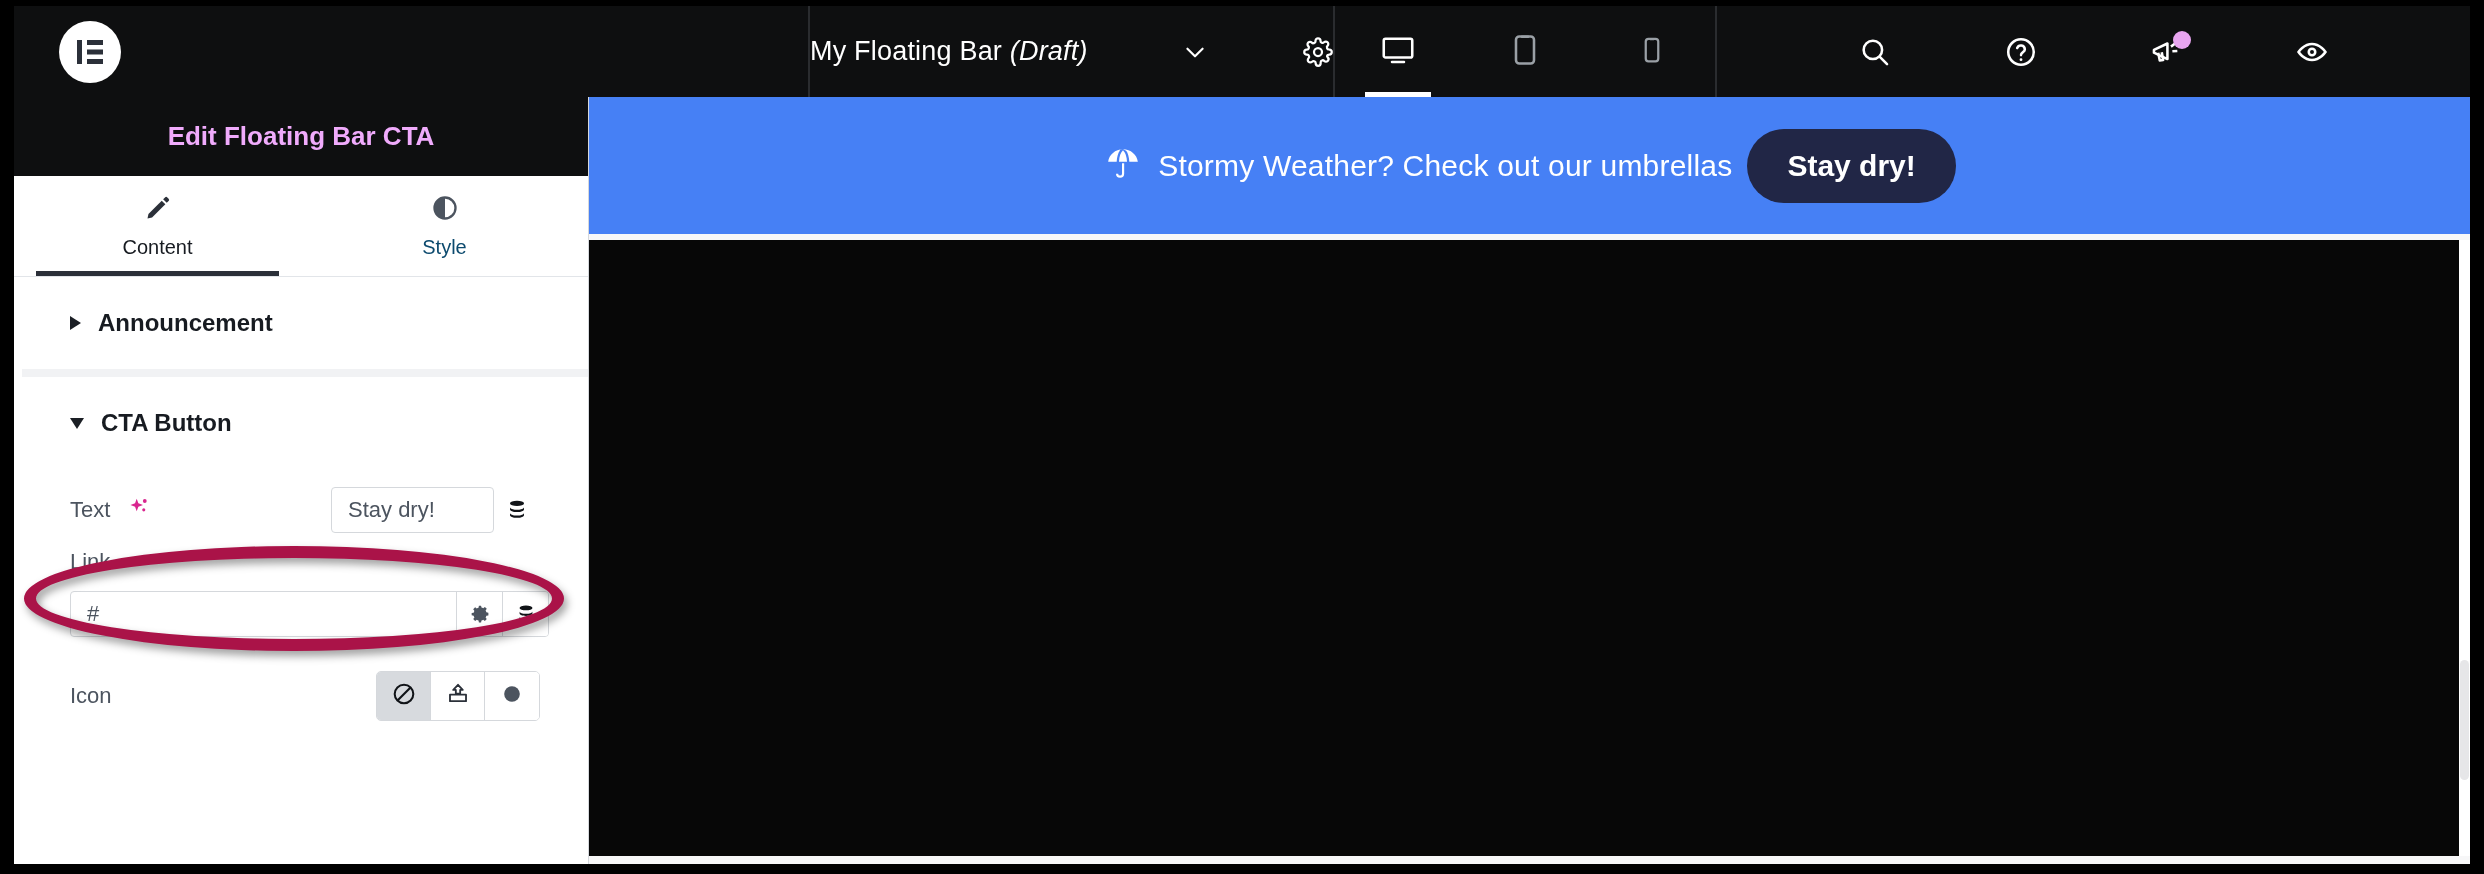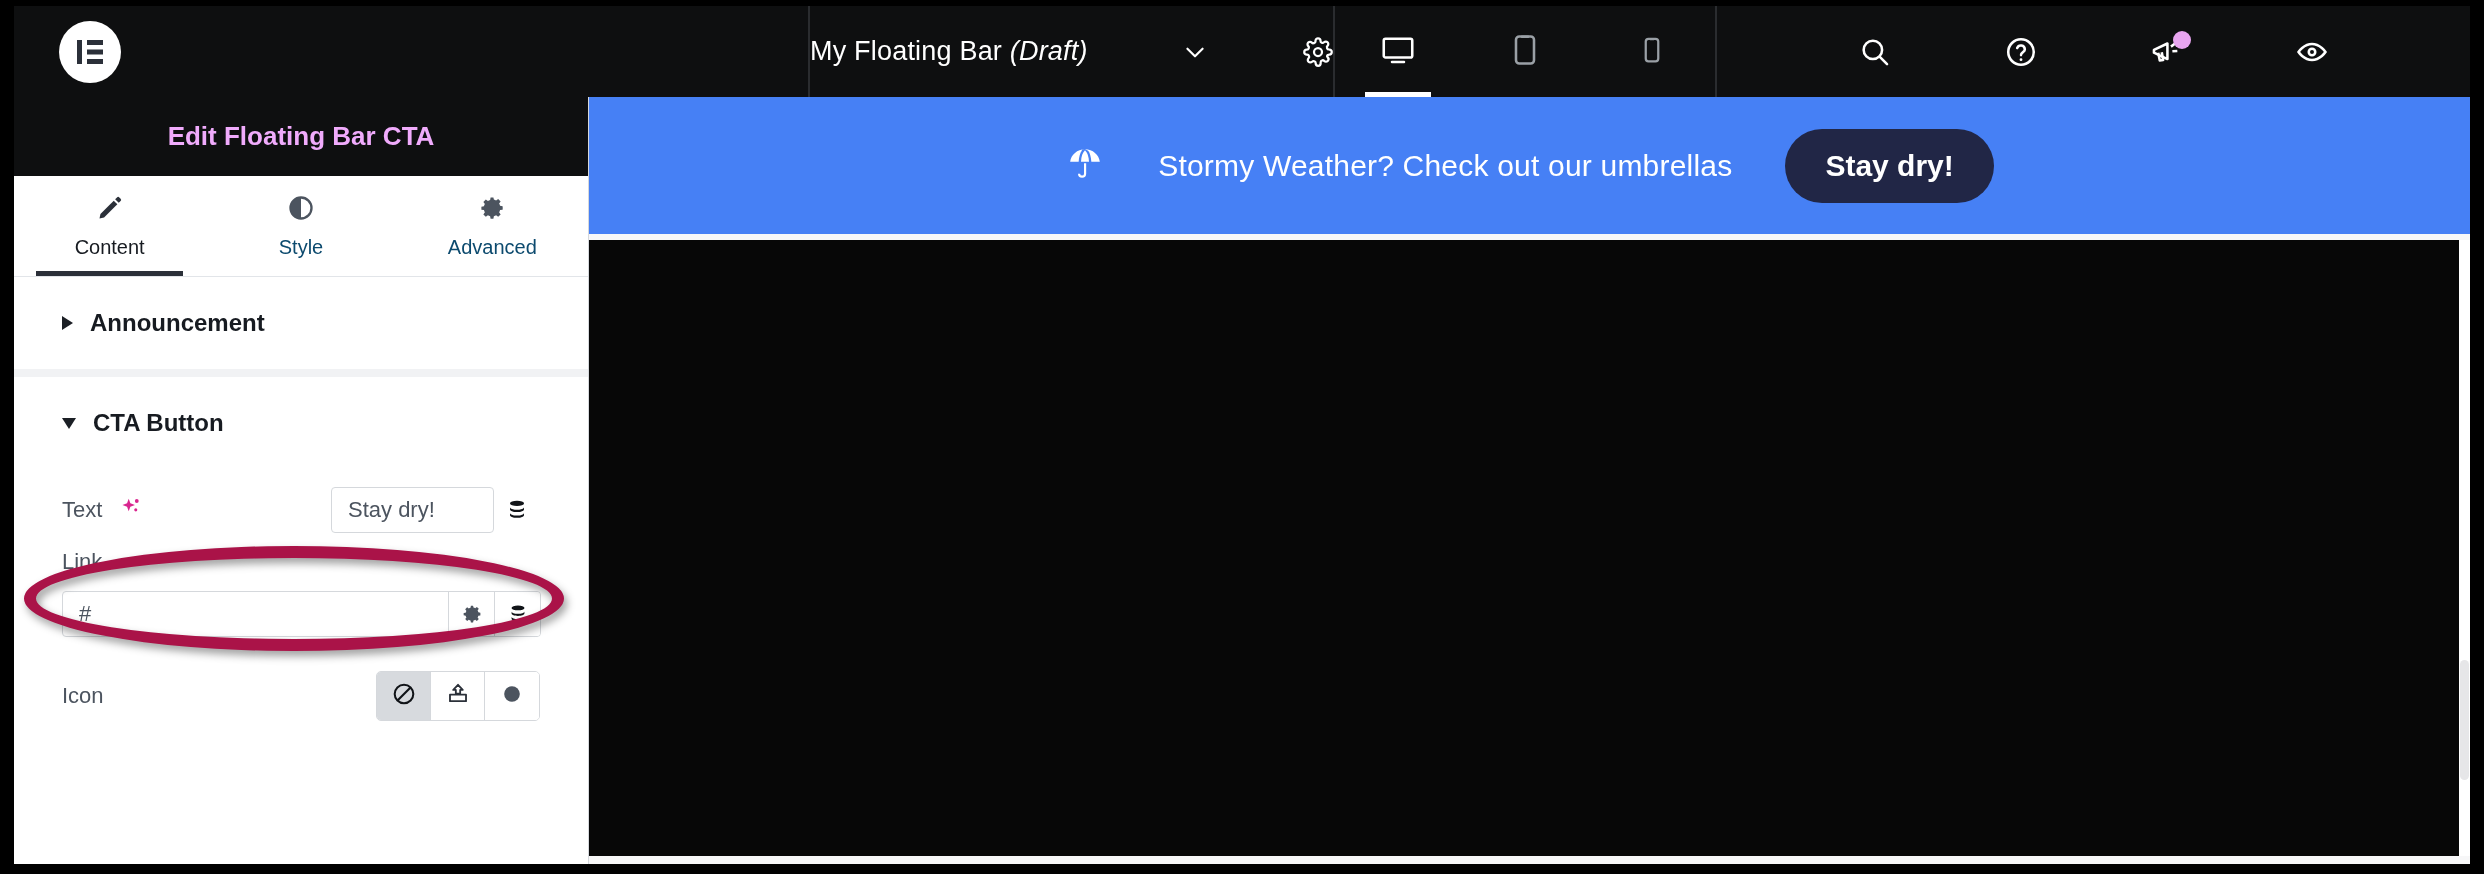--- a/index.html
+++ b/index.html
@@ -115,20 +115,21 @@
   }
   .tab-label { font-size: 20px; color: #0c4a6e; }
   .tab.active .tab-label { color: #171b21; }
   .tab.active::after {
     content: ""; position: absolute; bottom: 0; left: 22px; right: 22px;
     height: 5px; background: #2b3039;
   }
 
   .section {
     border-bottom: 8px solid #f1f2f4;
+    margin-left: 8px;
   }
   .section-head {
     height: 92px; display: flex; align-items: center; gap: 17px;
     padding-left: 48px; cursor: pointer;
   }
   .section-title { font-size: 24px; font-weight: bold; color: #171b21; }
   .tri { width: 0; height: 0; }
   .tri-right {
     border-left: 11px solid #1b1f25;
     border-top: 7px solid transparent;
@@ -187,21 +188,21 @@
   
   .canvas {
     position: absolute; left: 575px; top: 91px;
     width: 1881px; height: 767px;
     background: #f7f7f8;
   }
   .floating-bar {
     position: absolute; left: 0; top: 0; right: 0;
     height: 137px;
     background: #4680F5;
-    display: flex; align-items: center; justify-content: center; gap: 53px;
+    display: flex; align-items: center; justify-content: center; gap: 15px;
   }
   .fb-text { color: #fff; font-size: 30px; letter-spacing: .2px; }
   .fb-cta {
     background: #212646; color: #fff;
     font-size: 30px; font-weight: bold;
     padding: 20px 40px; border-radius: 40px; cursor: pointer;
     white-space: nowrap;
   }
   .canvas-body {
     position: absolute; left: 0; top: 143px; right: 11px; bottom: 8px;
@@ -342,28 +343,20 @@
         </div>
         <div class="tab">
           <span>
             <svg width="28" height="28" viewBox="0 0 24 24">
                 <circle cx="12" cy="12" r="9" fill="none" stroke="#4c545f" stroke-width="2"></circle>
                 <path d="M12 3a9 9 0 0 0 0 18z" fill="#4c545f"></path>
               </svg>
           </span>
           <span class="tab-label">Style</span>
         </div>
-        <div class="tab">
-          <span>
-            <svg width="28" height="28" viewBox="0 0 24 24" fill="#4c545f">
-                <path d="M12 8.4a3.6 3.6 0 1 0 0 7.2 3.6 3.6 0 0 0 0-7.2zm9.1 5.1.1-1.5-.1-1.5-2.2-.4a7 7 0 0 0-.8-1.9l1.3-1.8-2.1-2.1-1.8 1.3a7 7 0 0 0-1.9-.8L13.2 3h-2.4l-.4 2.2a7 7 0 0 0-1.9.8L6.7 4.7 4.6 6.8l1.3 1.8a7 7 0 0 0-.8 1.9L2.9 11v2.4l2.2.4a7 7 0 0 0 .8 1.9l-1.3 1.8 2.1 2.1 1.8-1.3a7 7 0 0 0 1.9.8l.4 2.2h2.4l.4-2.2a7 7 0 0 0 1.9-.8l1.8 1.3 2.1-2.1-1.3-1.8a7 7 0 0 0 .8-1.9z"></path>
-              </svg>
-          </span>
-          <span class="tab-label">Advanced</span>
-        </div>
       </div>
 
       <div class="section">
         <div class="section-head">
           <span class="tri tri-right"></span>
           <span class="section-title">Announcement</span>
         </div>
       </div>
 
       <div class="section" style="border-bottom:none">

